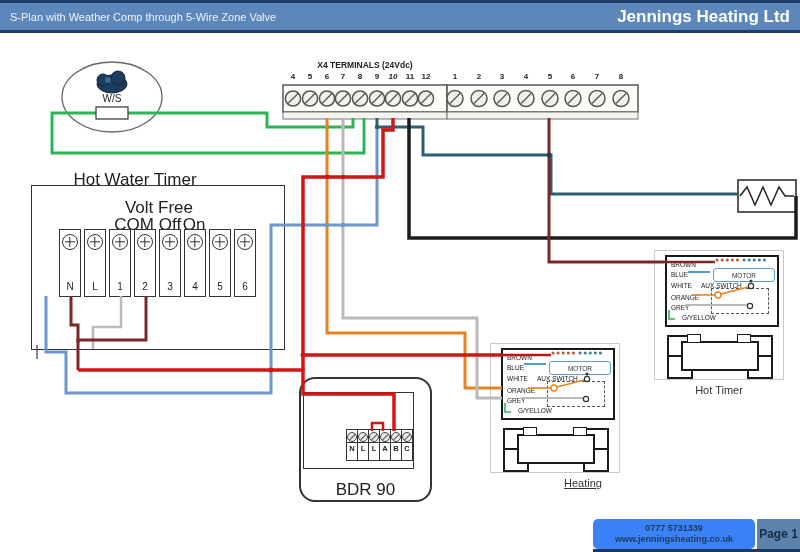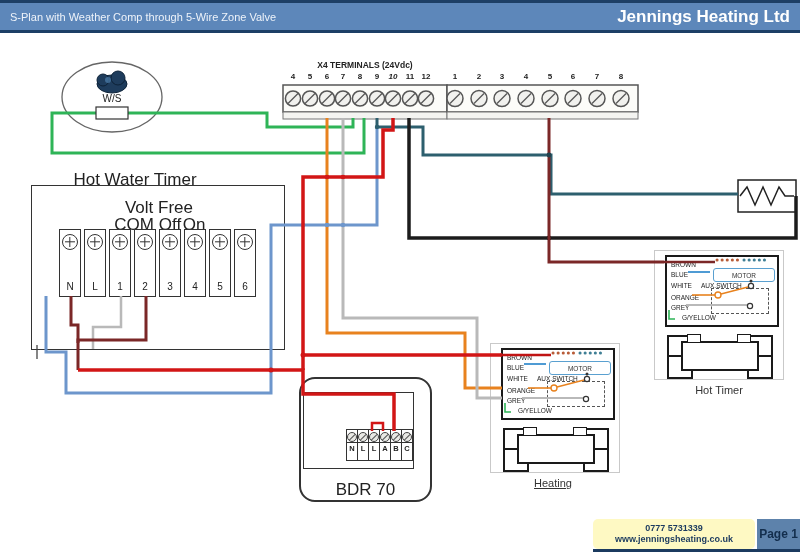--- a/index.html
+++ b/index.html
@@ -39,21 +39,21 @@
   .vlbl{position:absolute;font-size:6.5px;color:#222;line-height:7px;white-space:nowrap;}
   .motor{position:absolute;border:1.4px solid #5aa0d0;border-radius:3px;box-sizing:border-box;
          display:flex;align-items:center;justify-content:center;font-size:6.5px;color:#333;}
   .dashedbox{position:absolute;border:1px dashed #555;box-sizing:border-box;}
   .flange{position:absolute;border:2px solid #1a1a1a;box-sizing:border-box;background:#fff;}
   .flange::after{content:"";position:absolute;left:0;right:0;top:45%;border-top:2px solid #1a1a1a;}
   .vbody{position:absolute;border:2px solid #1a1a1a;box-sizing:border-box;background:#fff;}
   .notch{position:absolute;border:1.5px solid #1a1a1a;border-bottom:none;box-sizing:border-box;background:#fff;}
   .vcap{font-size:11px;color:#333;}
   
-  .foot-box{background:#fef9c3;border-radius:5px;display:flex;flex-direction:column;align-items:center;justify-content:center;}
+  .foot-box{background:#3b82f6;border-radius:5px;display:flex;flex-direction:column;align-items:center;justify-content:center;}
   .foot-line{font-size:9px;font-weight:bold;color:#1b3a5f;line-height:11px;}
   .page-tab{background:#5d82ab;display:flex;align-items:center;justify-content:center;
             font-size:12px;font-weight:bold;color:#132e4d;}
   .navy-strip{background:#1b3a5f;}
   svg{position:absolute;left:0;top:0;pointer-events:none;}
 </style>
 </head>
 <body>
 
 <div id="canvas">
@@ -150,21 +150,21 @@
         </div>
       <div class="bcell">
           <div class="bscrew"></div>
           <div class="blet">B</div>
         </div>
       <div class="bcell">
           <div class="bscrew"></div>
           <div class="blet">C</div>
         </div>
     </div>
-    <div class="abs ctr lbl11" style="left:0;top:101px;width:129px;">BDR 70</div>
+    <div class="abs ctr lbl11" style="left:0;top:101px;width:129px;">BDR 90</div>
   </div>
 
   <div class="abs vcard" style="left:490px;top:343px;width:130px;height:130px;">
     <div class="vbox" style="left:10px;top:4px;width:114px;height:72px;">
       <span class="vlbl" style="left:4px;top:4px;">BROWN</span>
       <span class="vlbl" style="left:4px;top:14px;">BLUE</span>
       <span class="vlbl" style="left:4px;top:25px;">WHITE</span>
       <span class="vlbl" style="left:34px;top:25px;">AUX.SWITCH</span>
       <span class="vlbl" style="left:4px;top:37px;">ORANGE</span>
       <span class="vlbl" style="left:4px;top:47px;">GREY</span>
@@ -173,21 +173,21 @@
           <span>MOTOR</span>
         </div>
       <div class="dashedbox" style="left:44px;top:31px;width:58px;height:26px;"></div>
     </div>
     <div class="flange" style="left:12px;top:84px;width:26px;height:44px;"></div>
     <div class="flange" style="left:92px;top:84px;width:26px;height:44px;"></div>
     <div class="vbody" style="left:26px;top:90px;width:78px;height:30px;"></div>
     <div class="notch" style="left:32px;top:83px;width:14px;height:8px;"></div>
     <div class="notch" style="left:82px;top:83px;width:14px;height:8px;"></div>
   </div>
-  <div class="abs ctr vcap" style="left:488px;top:477px;width:130px;text-decoration:underline;">Heating</div>
+  <div class="abs ctr vcap" style="left:518px;top:477px;width:130px;text-decoration:underline;">Heating</div>
 
   <div class="abs vcard" style="left:654px;top:250px;width:130px;height:130px;">
     <div class="vbox" style="left:10px;top:4px;width:114px;height:72px;">
       <span class="vlbl" style="left:4px;top:4px;">BROWN</span>
       <span class="vlbl" style="left:4px;top:14px;">BLUE</span>
       <span class="vlbl" style="left:4px;top:25px;">WHITE</span>
       <span class="vlbl" style="left:34px;top:25px;">AUX.SWITCH</span>
       <span class="vlbl" style="left:4px;top:37px;">ORANGE</span>
       <span class="vlbl" style="left:4px;top:47px;">GREY</span>
       <span class="vlbl" style="left:15px;top:57px;">G/YELLOW</span>

